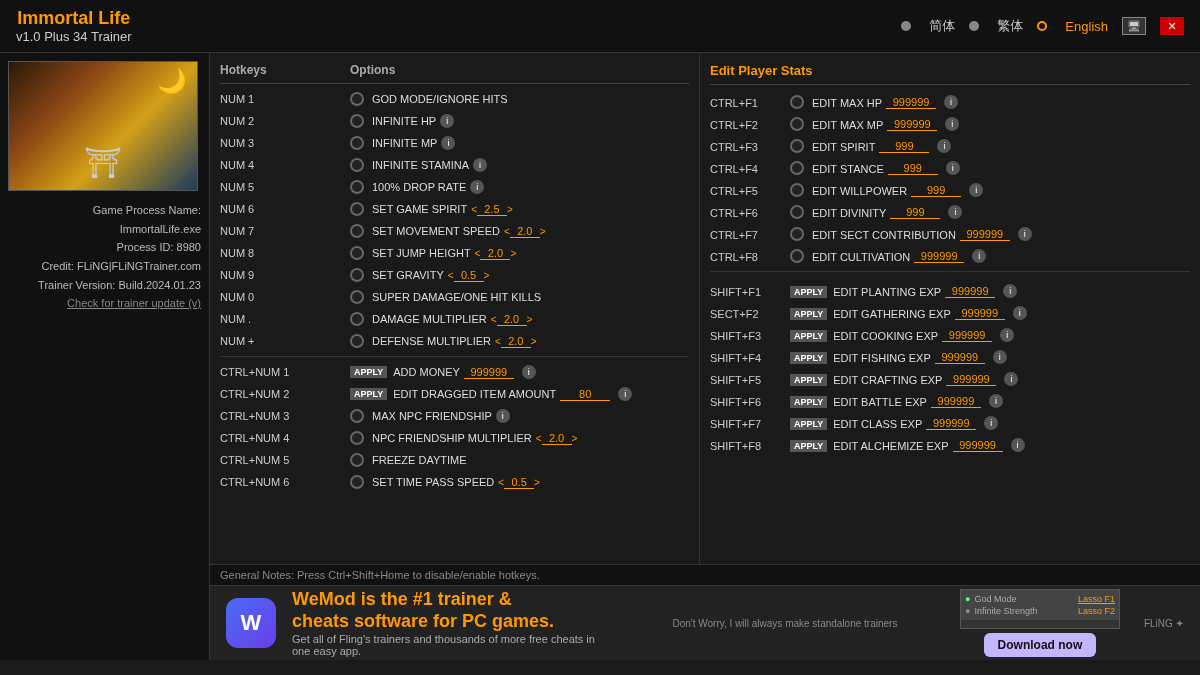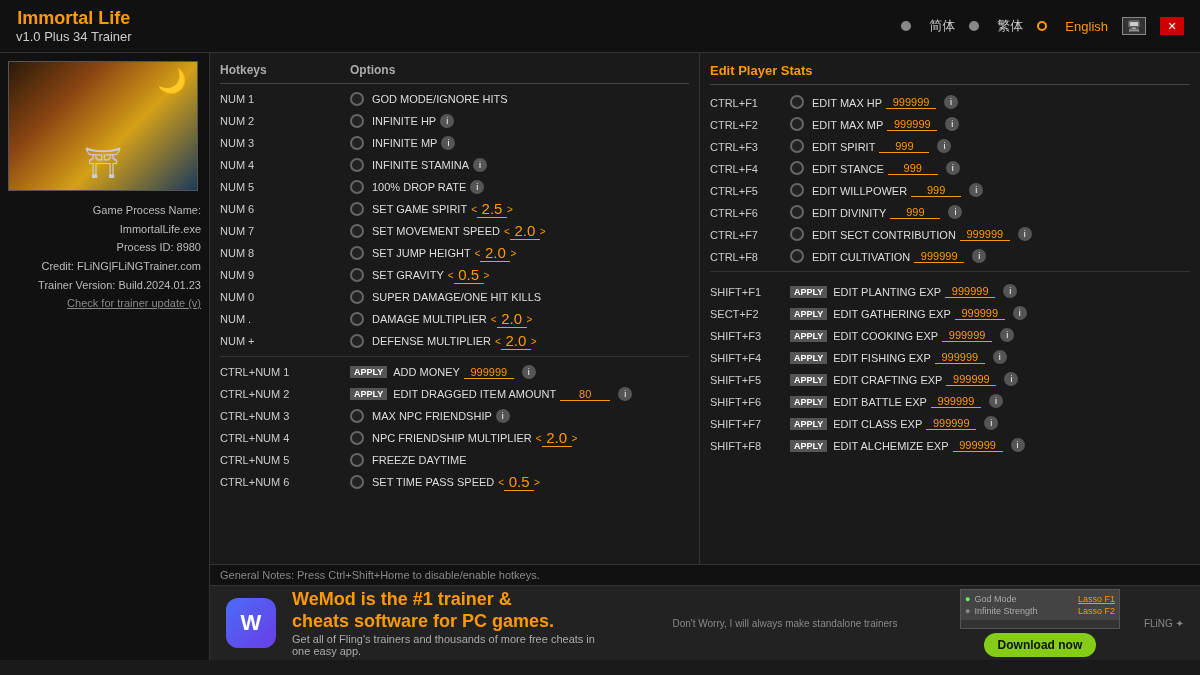--- a/index.html
+++ b/index.html
@@ -198,21 +198,21 @@
     }
     .value-field {
       display: inline-flex;
       align-items: center;
       margin: 0 4px;
     }
     .value-arrow { color: #f90; font-size: 10px; }
     .value-box {
       border-bottom: 1px solid #f90;
       color: #f90;
-      font-size: 15px;
+      font-size: 11px;
       min-width: 30px;
       text-align: center;
       padding: 0 2px;
     }
     .value-input {
       border-bottom: 1px solid #f90;
       color: #f90;
       font-size: 11px;
       min-width: 50px;
       text-align: center;
@@ -269,26 +269,26 @@
       flex-shrink: 0;
     }
     .ad-text { flex: 1; }
     .ad-title { color: #fff; font-size: 18px; font-weight: bold; line-height: 1.2; }
     .ad-title span { color: #f90; }
     .ad-sub { color: #aaa; font-size: 11px; }
     .ad-small { color: #888; font-size: 10px; flex: 1; text-align: center; }
     .ad-right { display: flex; flex-direction: column; align-items: center; gap: 4px; }
     .ad-preview { width: 160px; height: 40px; background: #333; border: 1px solid #555; position: relative; overflow: hidden; }
     .download-btn {
-      background: #84cc16;
+      background: #c4b5fd;
       color: #111;
       font-weight: bold;
       font-size: 12px;
       padding: 5px 14px;
-      border-radius: 12px;
+      border-radius: 6px;
       white-space: nowrap;
     }
     .footer-logo { color: #888; font-size: 11px; }
 
     .divider { border: none; border-top: 1px solid #333; margin: 4px 0; }
   </style>
 </head>
 <body>
 
 <div class="title-bar">

